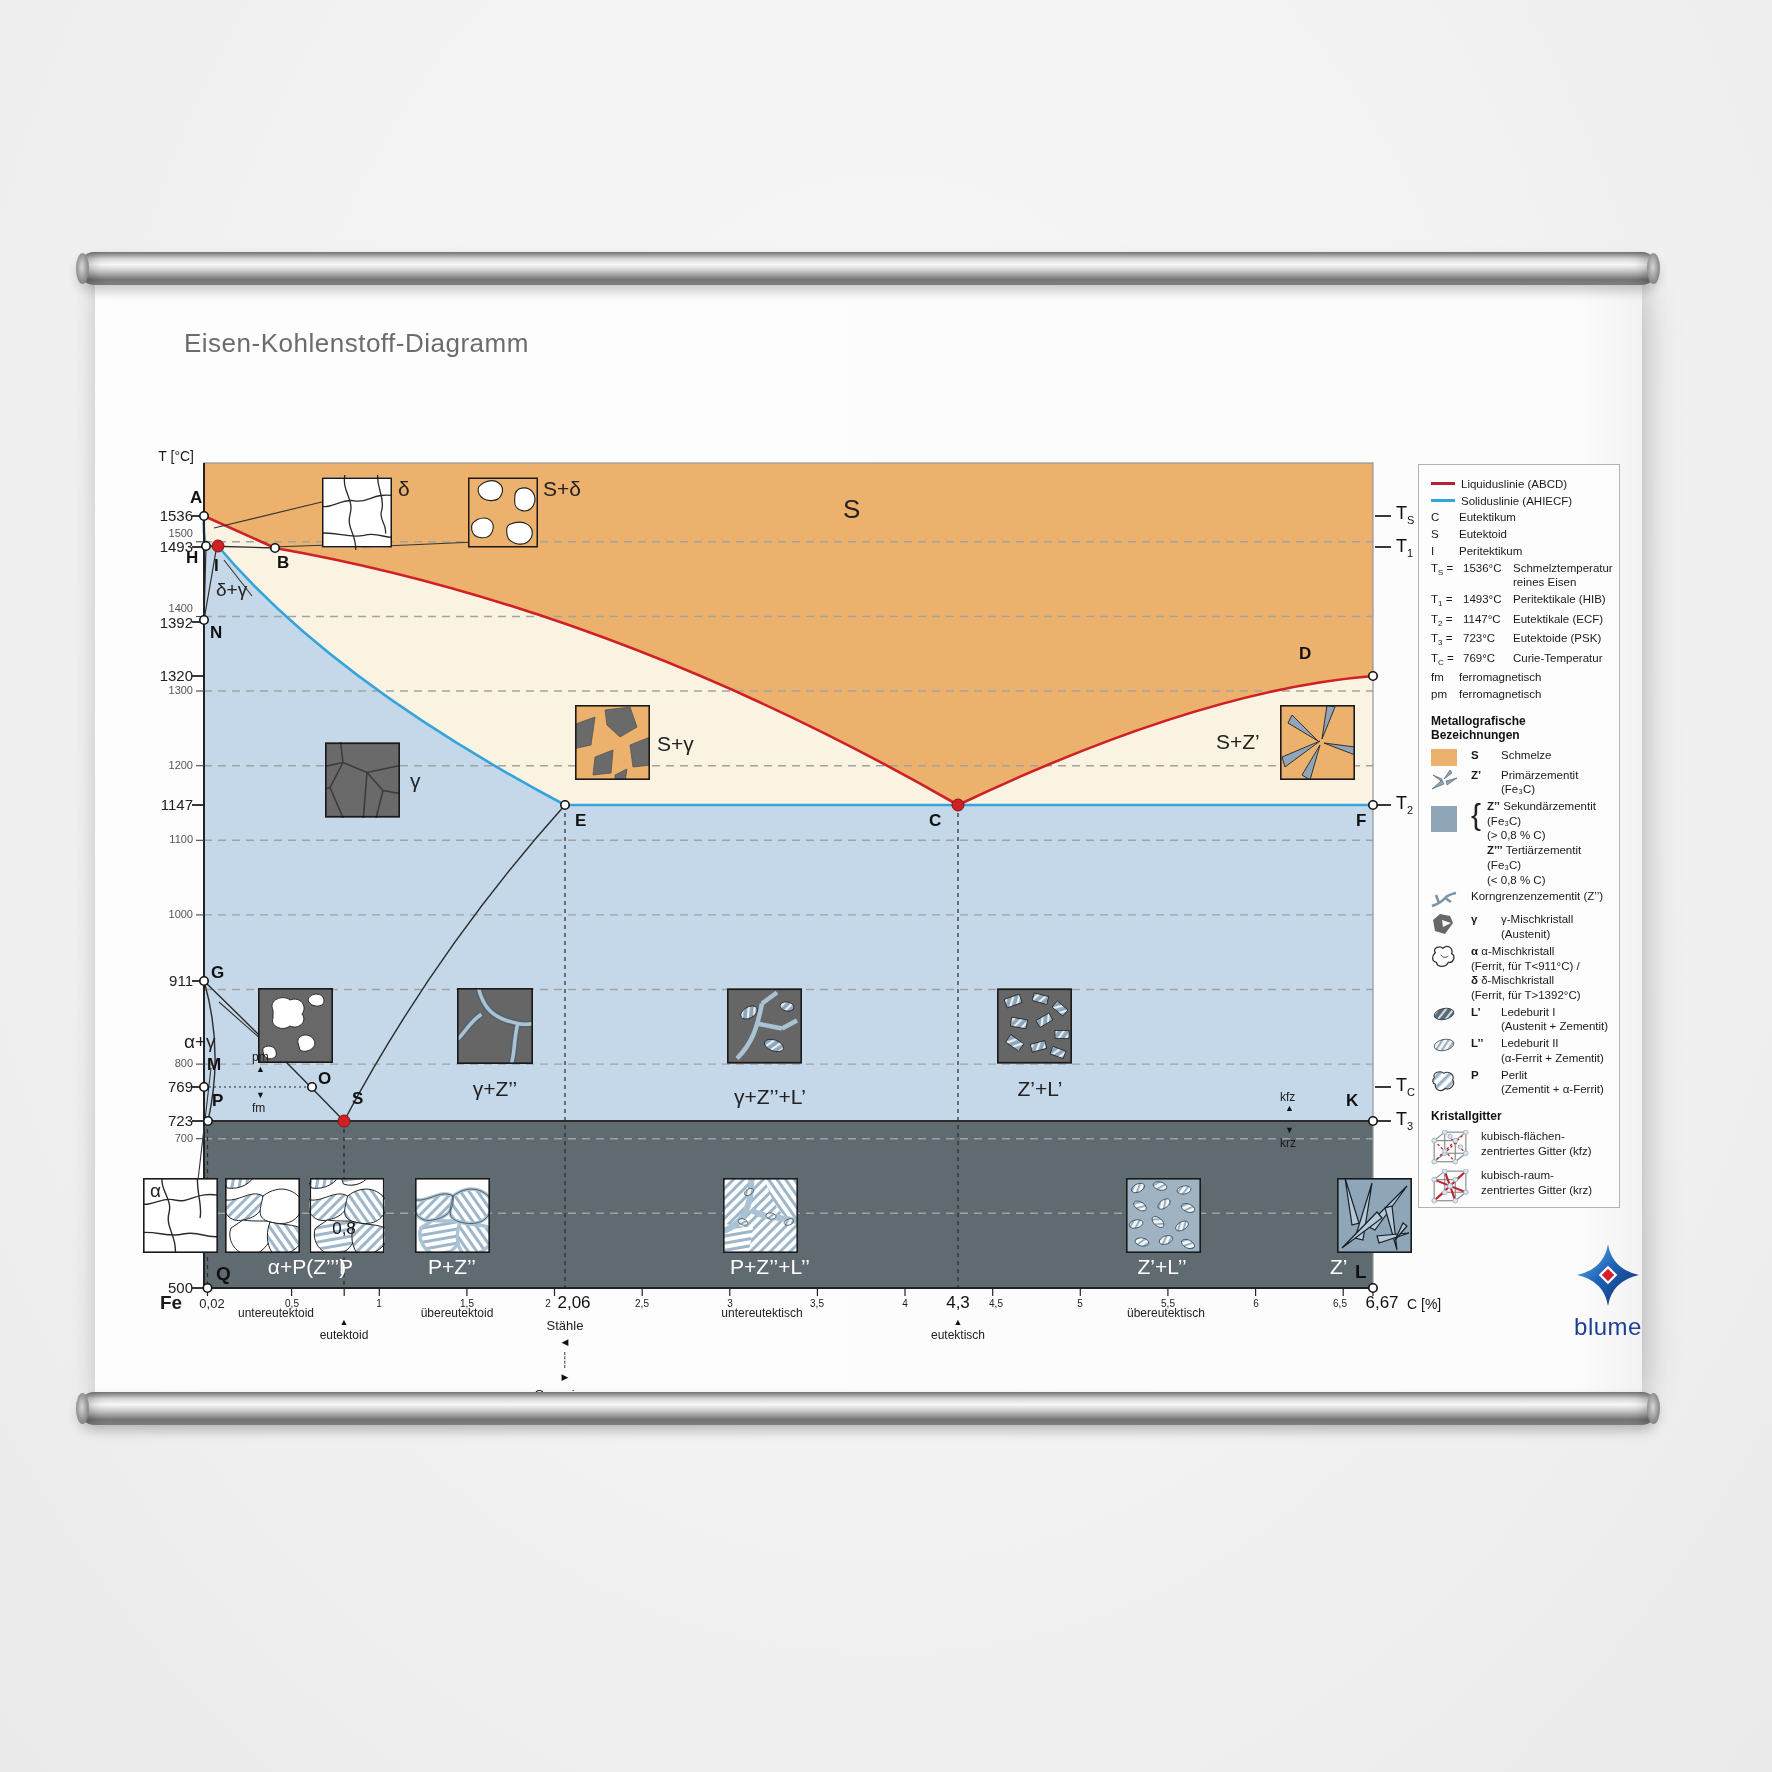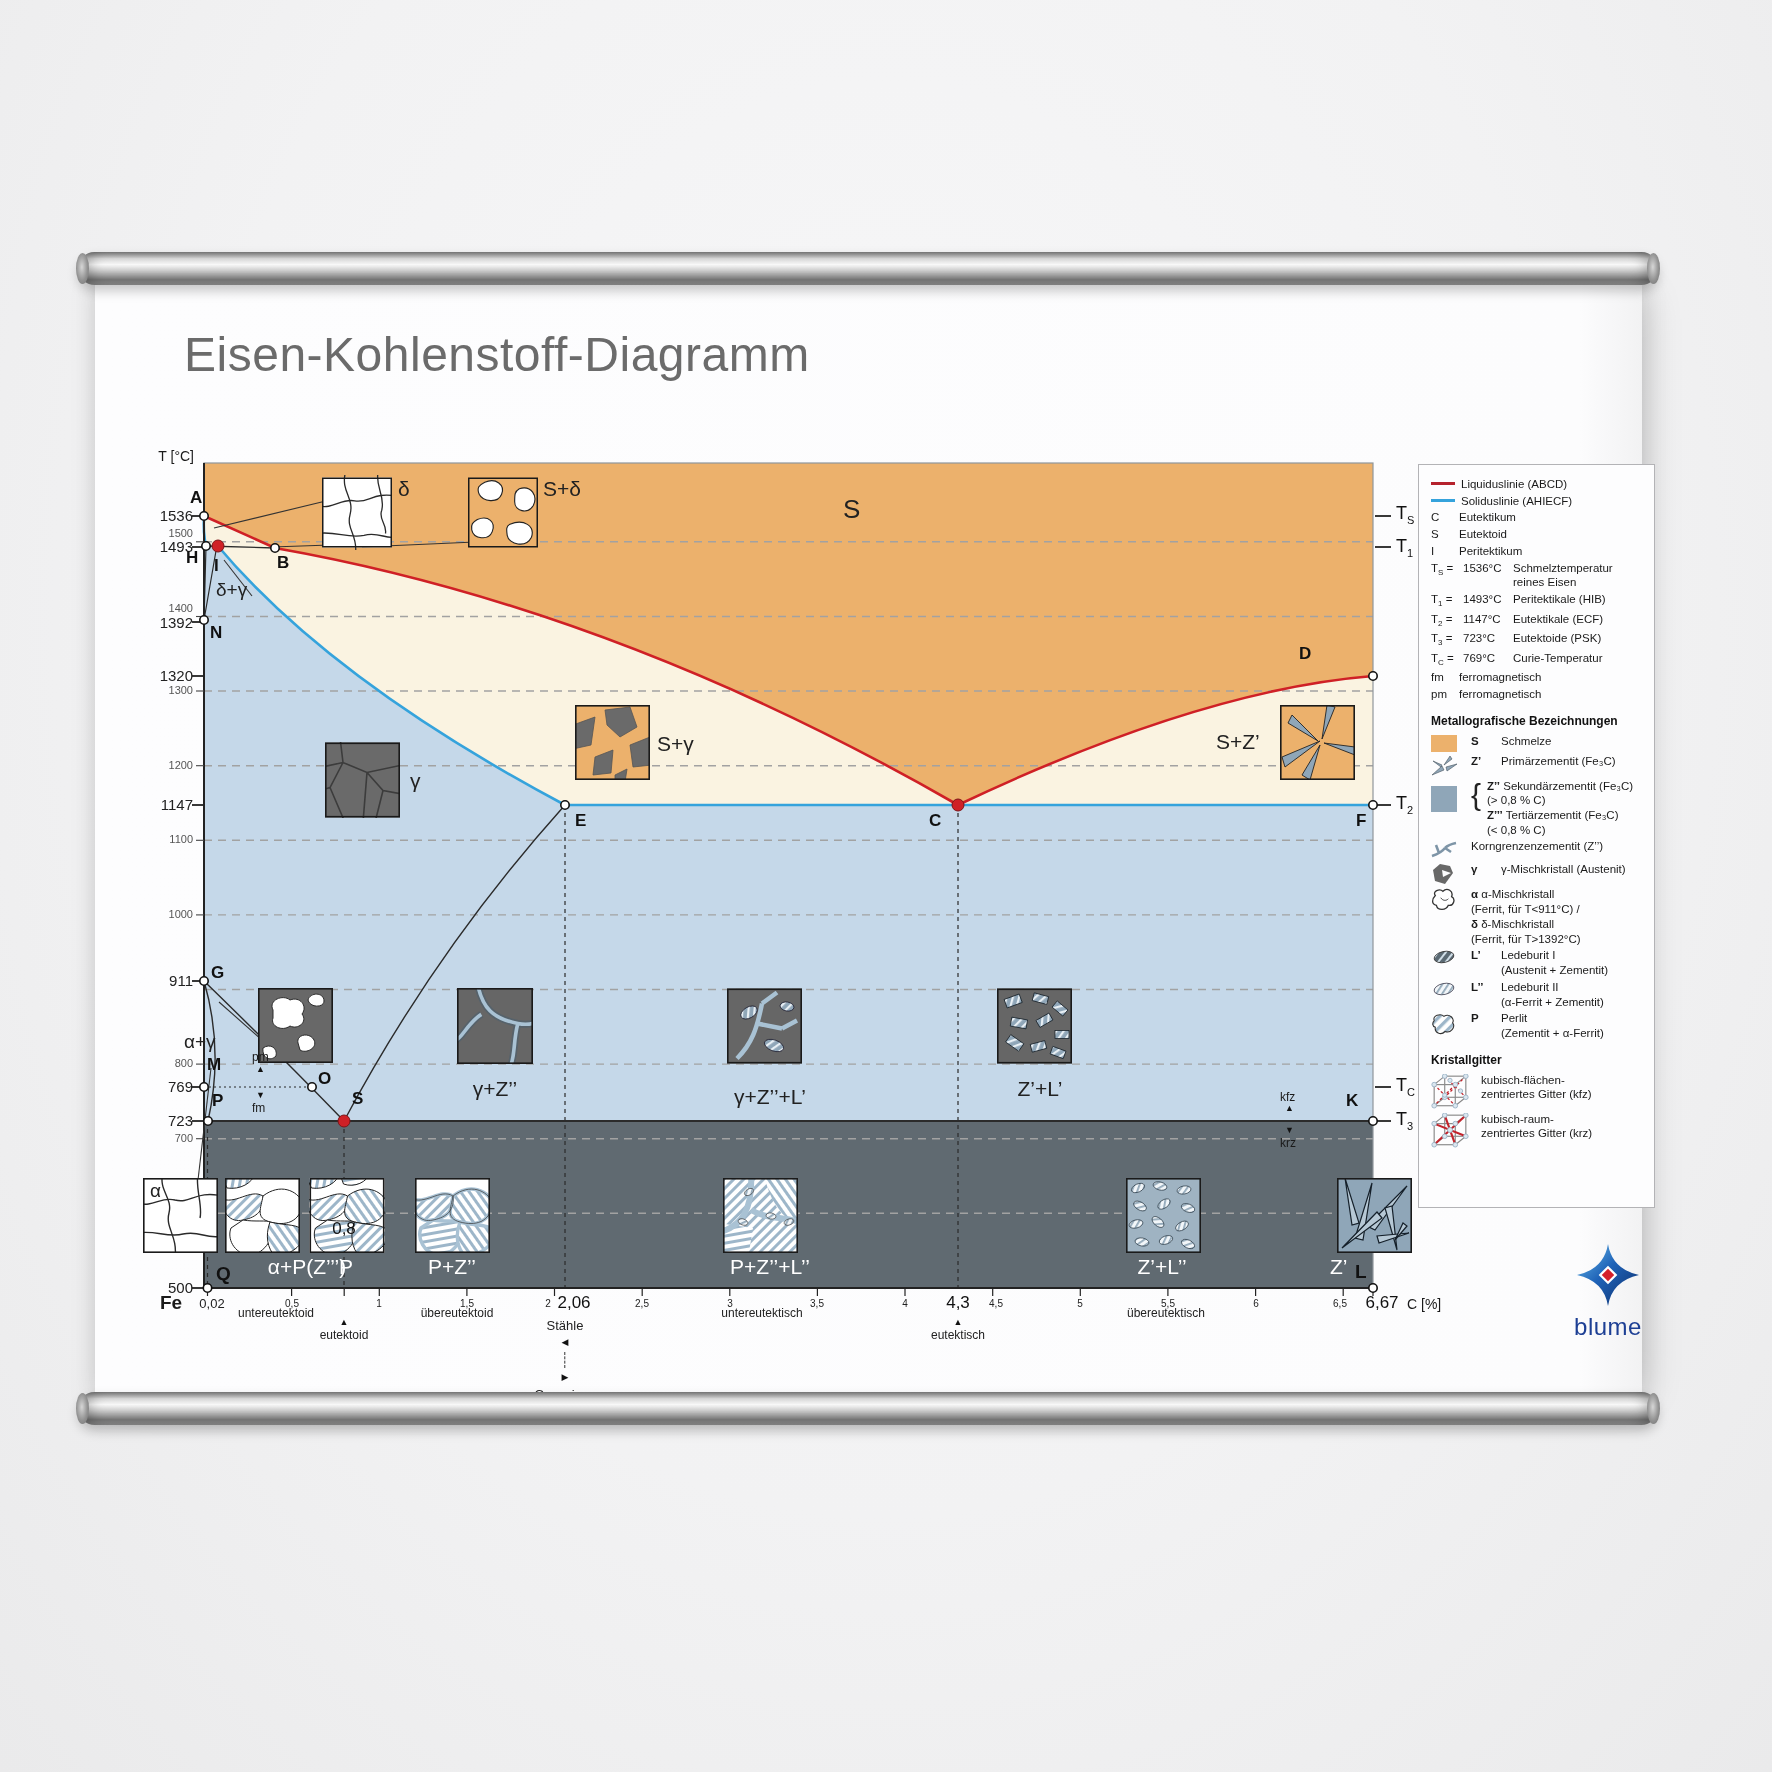--- a/index.html
+++ b/index.html
@@ -11,35 +11,35 @@
     box-shadow:0 6px 26px rgba(0,0,0,.10), 16px 6px 38px -16px rgba(0,0,0,.20), -8px 0 24px -12px rgba(0,0,0,.10);}
   .rail{position:absolute;left:78px;width:1580px;height:33px;border-radius:17px;z-index:6;
     background:linear-gradient(180deg,#9c9c9c 0%,#e9e9e9 20%,#fafafa 38%,#cfcfcf 55%,#828282 84%,#ababab 100%);
     box-shadow:0 6px 12px rgba(0,0,0,.22), inset 10px 0 14px rgba(0,0,0,.28), inset -10px 0 14px rgba(0,0,0,.28);}
   .rail::before,.rail::after{content:'';position:absolute;top:1px;width:13px;height:31px;border-radius:50%;
     background:radial-gradient(ellipse at 45% 45%, #d6d6d6 0%, #939393 55%, #6e6e6e 100%);}
   .rail::before{left:-2px}.rail::after{right:-2px}
   .rail-top{top:252px}.rail-bottom{top:1392px}
   .plotsvg{position:absolute;left:0;top:0;z-index:2;}
   .lab{position:absolute;z-index:3;color:#1a1a1a;white-space:nowrap;line-height:1.05;}
-  .title{font-size:48px;color:#6b6b6b;letter-spacing:.5px;}
+  .title{font-size:26px;color:#6b6b6b;letter-spacing:.5px;}
   .yax{width:58px;text-align:right;font-size:15px;color:#222;}
   .ymin{width:58px;text-align:right;font-size:11px;color:#555;}
   .xc{transform:translateX(-50%);font-size:10px;color:#222;}
   .xm{transform:translateX(-50%);font-size:13px;color:#222;}
   .xb{transform:translateX(-50%);font-size:17px;color:#111;}
   .pt{font-weight:700;font-size:17px;color:#111;}
   .reg{font-size:21px;color:#222;}
   .ctr{transform:translateX(-50%);}
   .regw{color:#fff;}
   .cls{transform:translateX(-50%);font-size:12px;color:#222;}
   .arrow{font-size:9px;color:#111;}
   .tright{font-size:18px;color:#111;}
   .tright sub{font-size:11px;}
-  .legendbox{position:absolute;left:1418px;top:464px;width:237px;height:744px;z-index:3;
+  .legendbox{position:absolute;left:1418px;top:464px;width:202px;height:744px;z-index:3;
     background:#fdfdfe;border:1px solid #b3b3b6;box-sizing:border-box;padding:10px 10px 8px 12px;overflow:hidden;}
   .lr{display:flex;gap:6px;margin:2px 0;font-size:11.5px;line-height:1.28;color:#1a1a1a;align-items:flex-start;}
   .lk{width:22px;flex:none;}
   .lkt{width:26px;flex:none;}
   .lval{width:44px;flex:none;}
   .lhead{font-weight:700;font-size:12px;margin:12px 0 6px;color:#111;}
   .mi{width:34px;flex:none;display:flex;align-items:flex-start;padding-top:1px;}
   .mk{width:24px;flex:none;font-weight:700;}
   .lnsw{width:24px;height:0;margin-top:5px;}
   .brace{font-size:30px;line-height:.9;color:#222;flex:none;margin-top:2px;font-weight:200;}

